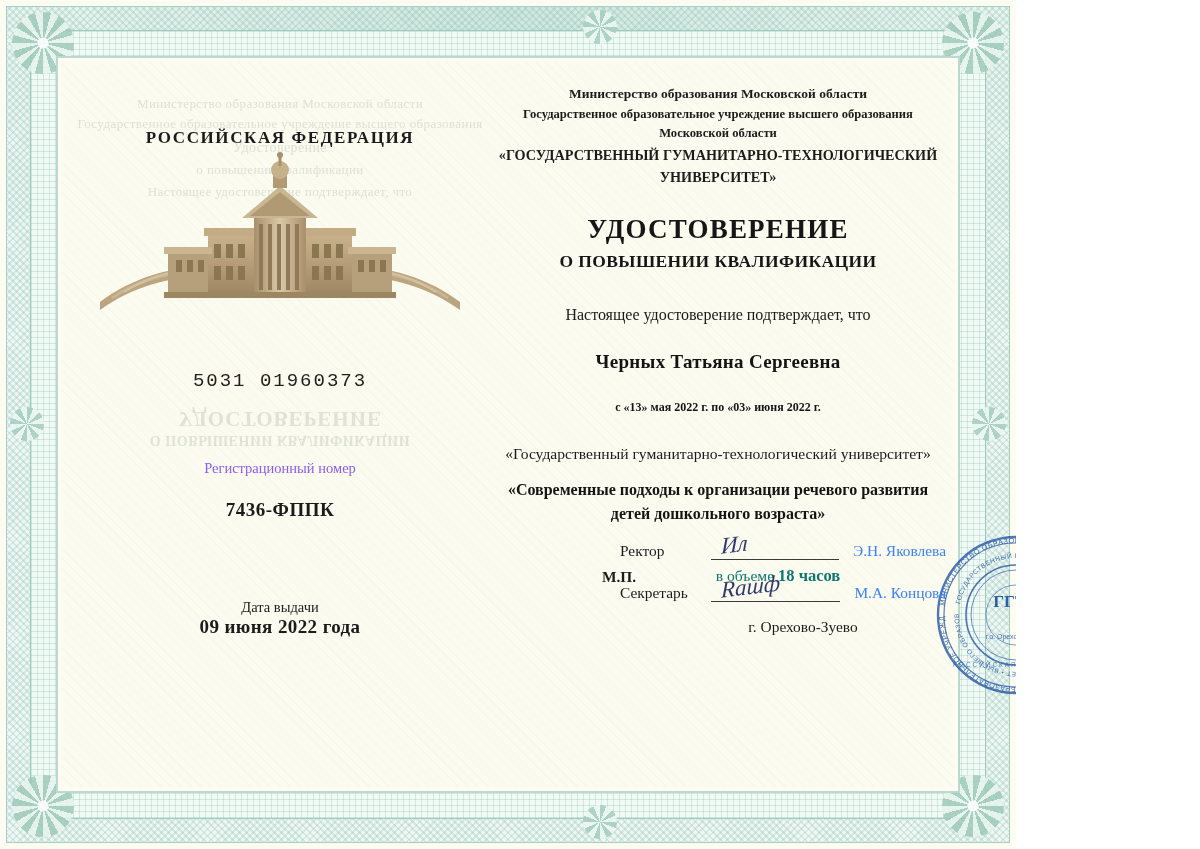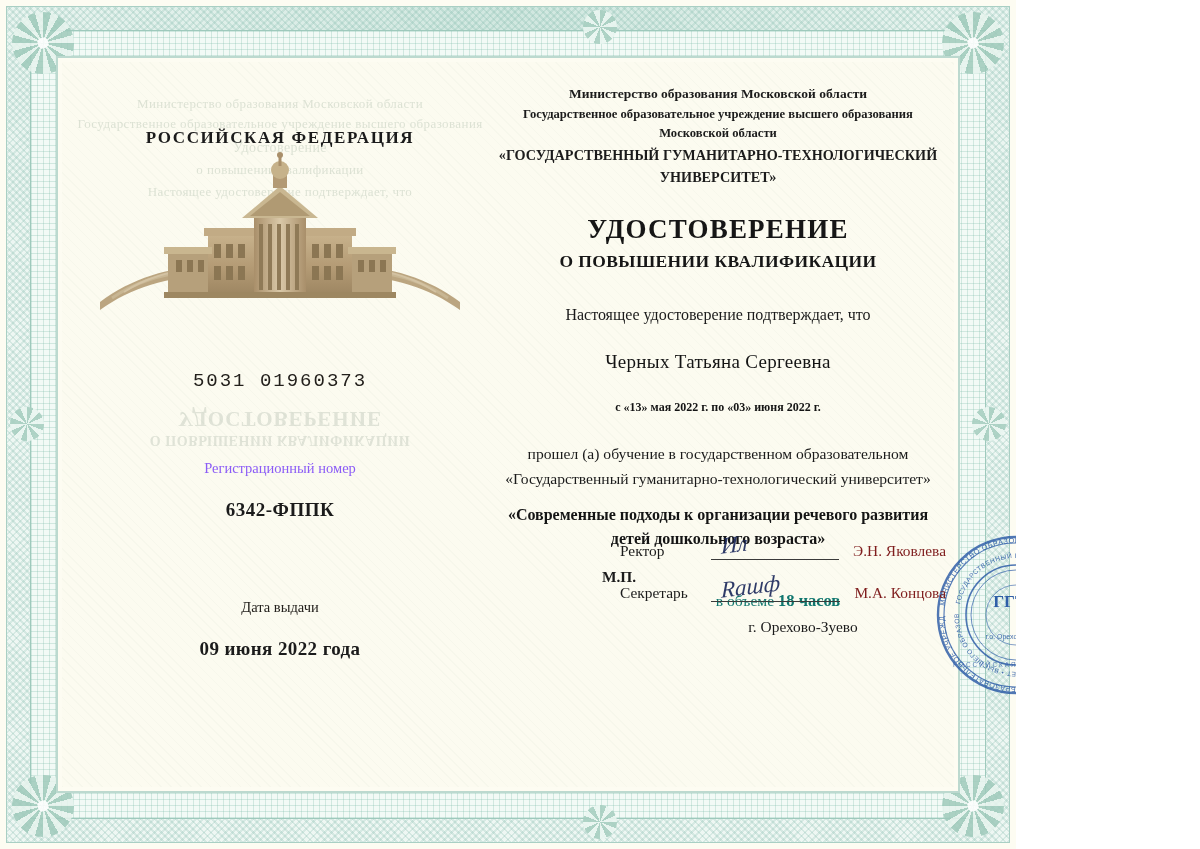--- a/index.html
+++ b/index.html
@@ -182,21 +182,20 @@
     font-weight: bold;
     color: #1b1b1b;
     letter-spacing: 0.5px;
   }
   .date-label {
     margin-top: 78px;
     font-size: 14.5px;
     color: #23201c;
   }
   .date-value {
-    margin-top: 22px;
     font-size: 19px;
     font-weight: bold;
     color: #1b1b1b;
     letter-spacing: 0.4px;
   }
 
   
   .ministry {
     font-size: 13.5px;
     font-weight: bold;
@@ -222,21 +221,21 @@
   }
 
   .confirm-line {
     margin-top: 34px;
     font-size: 16px;
     color: #1b1b1b;
   }
   .fio {
     margin-top: 27px;
     font-size: 19px;
-    font-weight: normal;
+    font-weight: bold;
     color: #141414;
     letter-spacing: 0.3px;
   }
   .period {
     margin-top: 27px;
     font-size: 12px;
     font-weight: bold;
     color: #141414;
   }
   .passed {
@@ -299,21 +298,21 @@
     font-family: "Liberation Serif", serif;
     font-style: italic;
     font-size: 23px;
     color: #1d2a5c;
     transform: rotate(-7deg) skewX(-8deg);
     white-space: nowrap;
     opacity: 0.92;
   }
   .sign-name {
     font-size: 15.4px;
-    color: #7f1d1d;
+    color: #3b82f6;
     white-space: nowrap;
     text-align: center;
   }
   .mp {
     position: absolute;
     left: -18px;
     top: 34px;
     font-size: 15.4px;
     font-weight: bold;
     color: #1b1b1b;
@@ -441,21 +440,21 @@
           <rect x="74" y="140" width="232" height="6" fill="#9d8761"></rect>
         </svg>
       </div>
 
       <div class="serial">5031  01960373</div>
 
       <div class="ghost-mirror m1">УДОСТОВЕРЕНИЕ</div>
       <div class="ghost-mirror m2">О ПОВЫШЕНИИ КВАЛИФИКАЦИИ</div>
 
       <div class="reg-label">Регистрационный номер</div>
-      <div class="reg-value">6342-ФППК</div>
+      <div class="reg-value">7436-ФППК</div>
 
       <div class="date-label">Дата выдачи</div>
       <div class="date-value">09 июня 2022 года</div>
     </div>
 
     <div class="col-right">
 
       <div class="ministry">
         <div class="l1">Министерство образования Московской области</div>
         <div class="l2">Государственное образовательное учреждение высшего образования Московской области</div>
@@ -465,21 +464,20 @@
       <div class="doc-title">УДОСТОВЕРЕНИЕ</div>
       <div class="doc-subtitle">О ПОВЫШЕНИИ КВАЛИФИКАЦИИ</div>
 
       <div class="confirm-line">Настоящее удостоверение подтверждает, что</div>
 
       <div class="fio">Черных Татьяна Сергеевна</div>
 
       <div class="period">с «13» мая 2022 г. по «03» июня 2022 г.</div>
 
       <div class="passed">
-        <div>прошел (а) обучение в государственном образовательном</div>
         <div>«Государственный  гуманитарно-технологический университет»</div>
       </div>
 
       <div class="program-name">
         <div>«Современные подходы к организации речевого развития</div>
         <div>детей дошкольного возраста»</div>
       </div>
 
       <div class="hours">
         <span>в объеме </span><b>18 часов</b>

